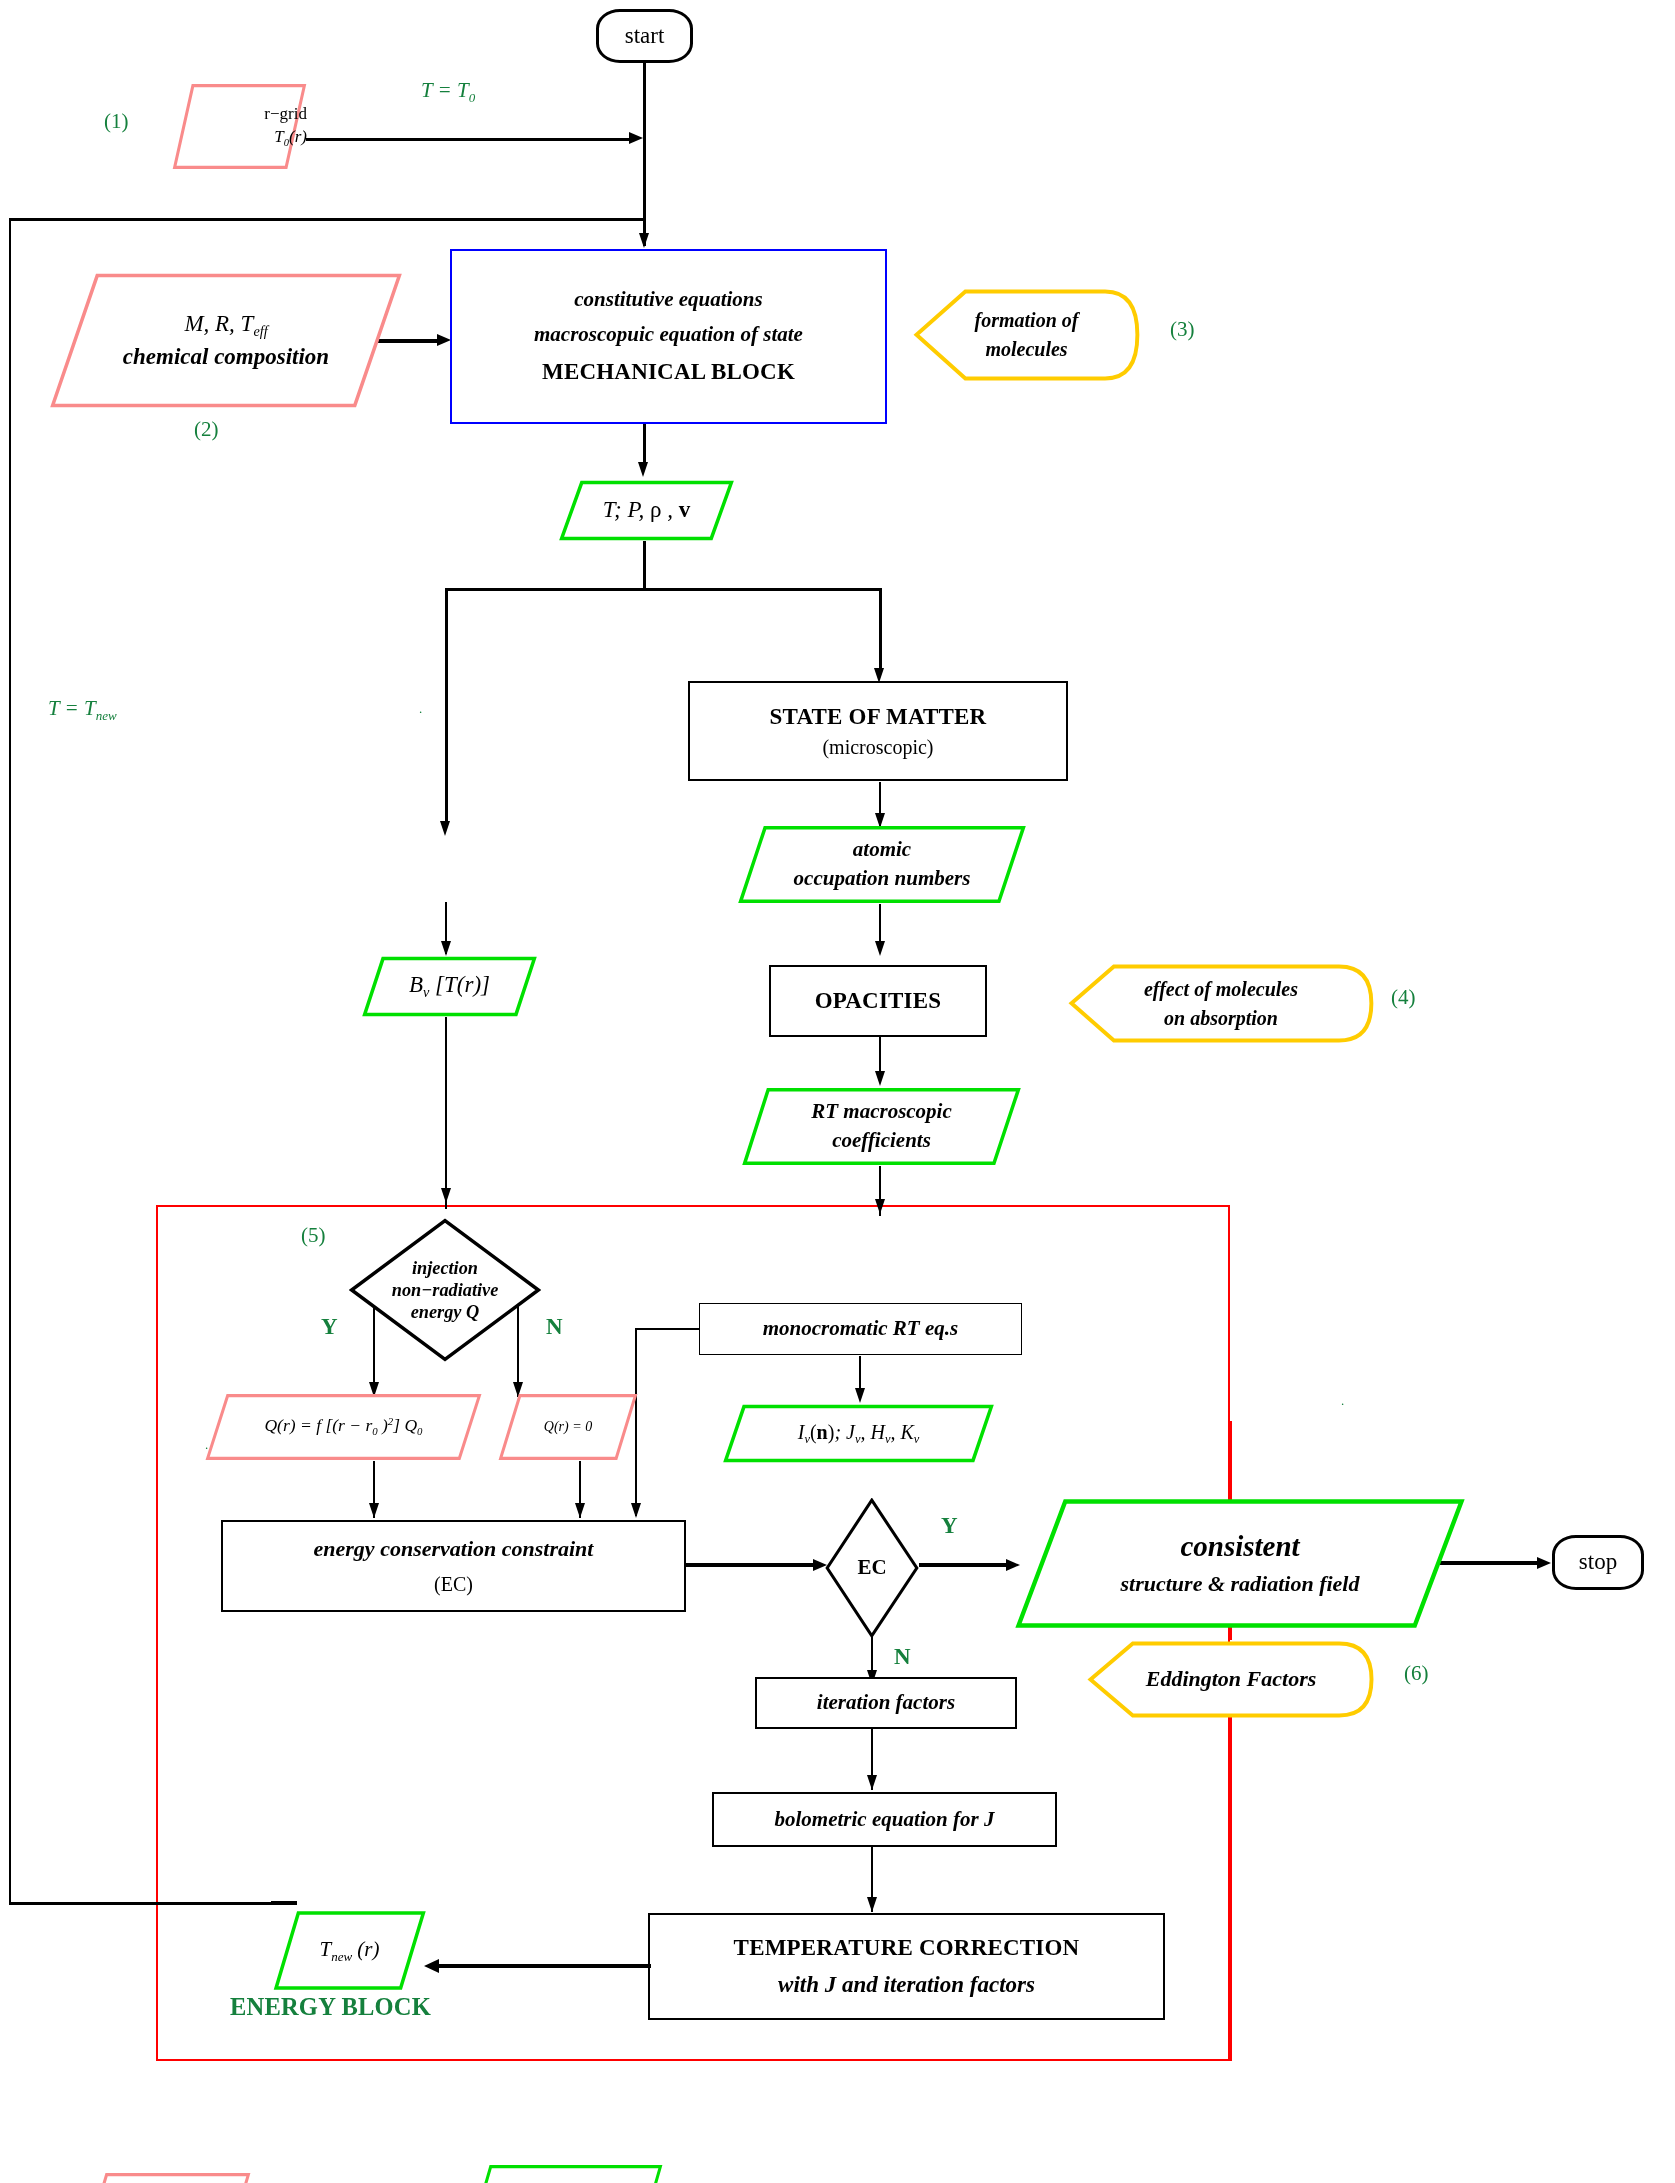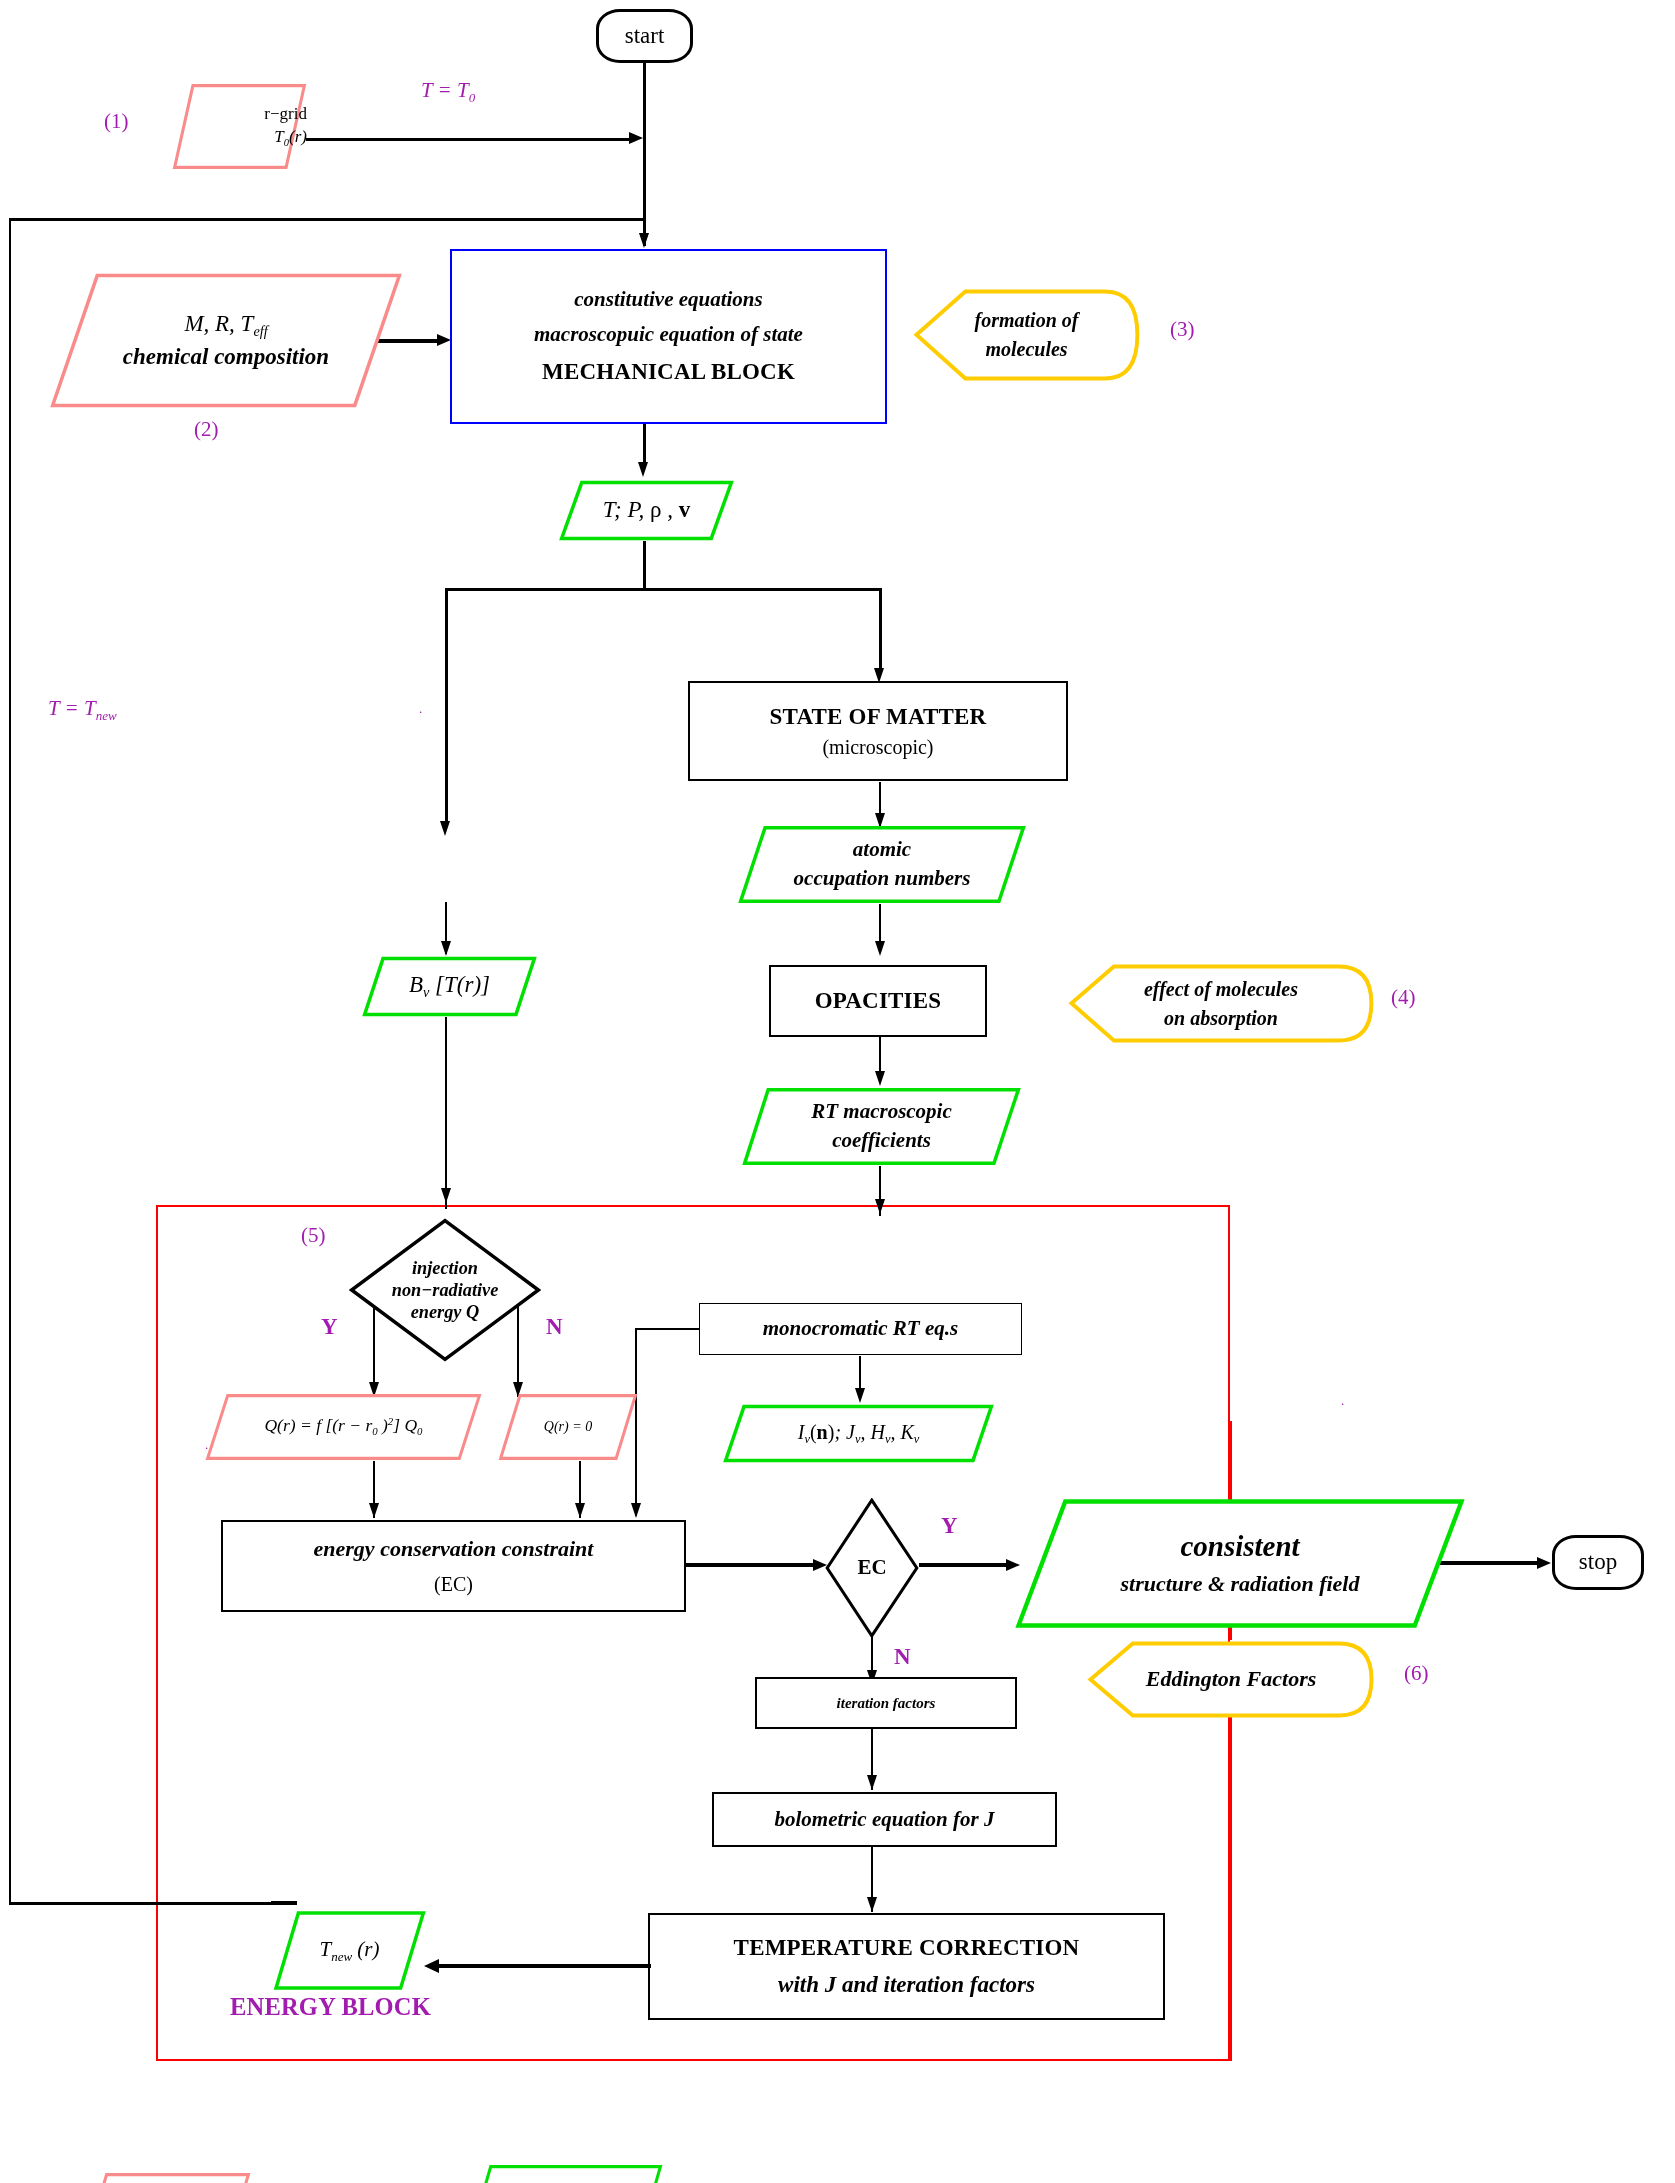--- a/index.html
+++ b/index.html
@@ -14,21 +14,21 @@
   .para{background:transparent;}
   .para > .plabel{position:relative;z-index:2;}
   .svgwrap{position:absolute;left:0;top:0;width:100%;height:100%;z-index:1;}
   .diamondwrap{position:absolute;left:0;top:0;width:100%;height:100%;z-index:1;}
   .dlabel{position:relative;z-index:2;}
   
   .it{font-style:italic;font-weight:bold;}
   .itn{font-style:italic;}
   .bold{font-weight:bold;}
   .serifup{font-weight:bold;letter-spacing:0.2px;}
-  .lbl{position:absolute;color:#a21caf;white-space:nowrap;}
+  .lbl{position:absolute;color:#15803d;white-space:nowrap;}
   
   .ln{position:absolute;background:#000;}
   .hl{height:2.2px;}
   .vl{width:2.2px;}
   .hl.thick{height:4.8px;}
   .arrow{position:absolute;width:0;height:0;}
   .ad{border-left:5.7px solid transparent;border-right:5.7px solid transparent;border-top:15px solid #000;}
   .ar{border-top:6.5px solid transparent;border-bottom:6.5px solid transparent;border-left:14px solid #000;}
   .al{border-top:7px solid transparent;border-bottom:7px solid transparent;border-right:15px solid #000;}
   
@@ -269,21 +269,21 @@
     <span class="plabel it">structure &amp; radiation field</span>
   </div>
 
   <div class="ln hl thick" style="left:1437px;top:1561px;width:109px;height:4.4px;"></div>
   <div class="arrow ar" style="left:1537px;top:1557px;"></div>
 
   <div class="node term" style="left:1552px;top:1535px;width:92px;height:55px;font-size:23px;">
     <span>stop</span>
   </div>
 
-  <div class="node rect" style="left:755px;top:1677px;width:262px;height:52px;font-size:15px;">
+  <div class="node rect" style="left:755px;top:1677px;width:262px;height:52px;font-size:21px;">
     <span class="it">iteration factors</span>
   </div>
   <div class="ln vl" style="left:871px;top:1729px;width:2.2px;height:61px;"></div>
   <div class="arrow ad" style="left:867px;top:1775px;"></div>
 
   <div class="node para" style="left:1087px;top:1640px;width:288px;height:79px;font-size:22px;align-items:center;">
     <svg class="svgwrap" viewBox="0 0 660 180" preserveAspectRatio="none">
       <path d="M105,8 L578,8 Q652,8 652,90 Q652,172 578,172 L105,172 L8,90 Z" fill="#fff" stroke="#ffcc00" stroke-width="9"></path>
     </svg>
     <span class="plabel it">Eddington Factors</span>

